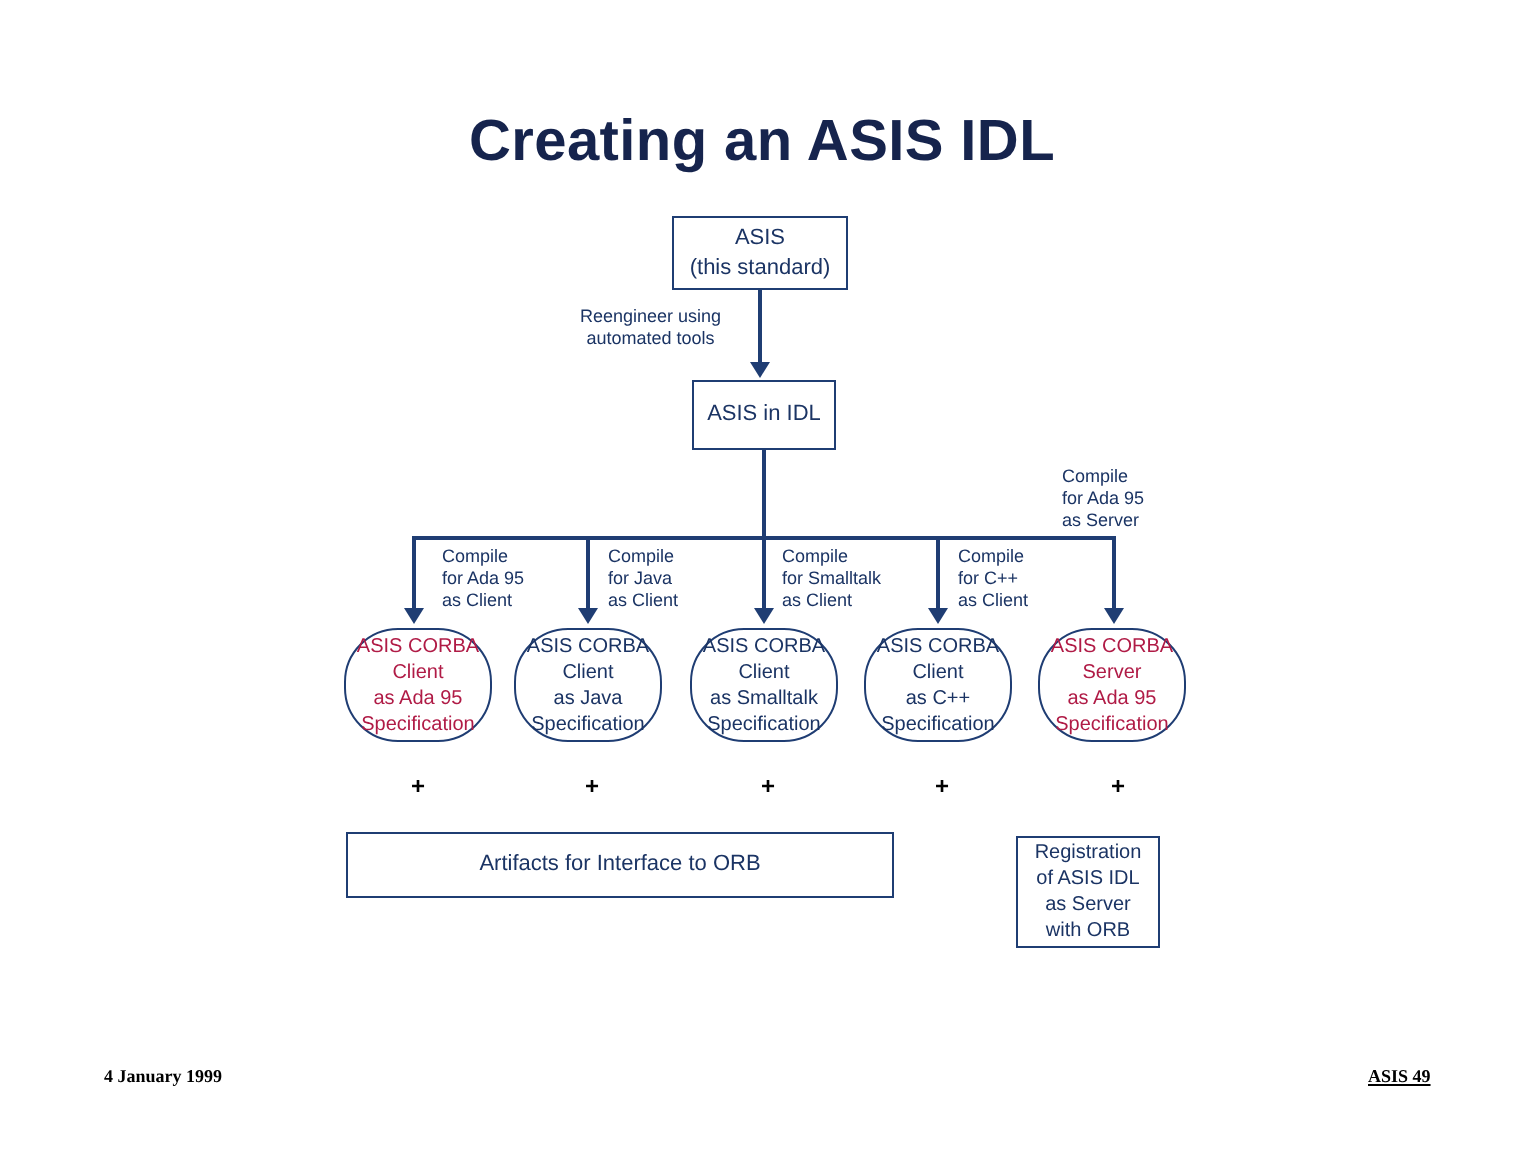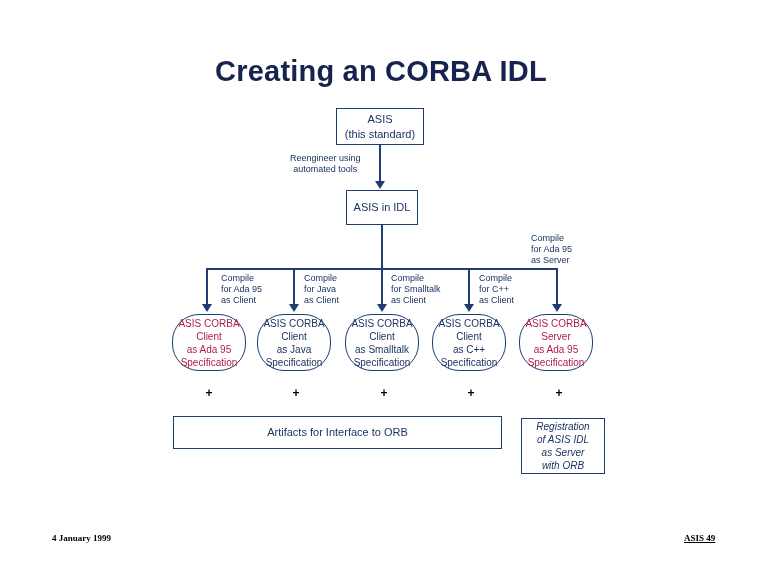--- a/index.html
+++ b/index.html
@@ -47,22 +47,22 @@
     align-items: center;
     justify-content: center;
     padding: 1px 2px;
   }
   .box .ln { display: block; white-space: nowrap; }
   .box.red { color: #b01b46; }
 
   .box-asis      { left: 336px; top: 108px; width: 88px;  height: 37px; font-size: 11px; line-height: 15px; }
   .box-idl       { left: 346px; top: 190px; width: 72px;  height: 35px; font-size: 11px; }
   .leafbox       { top: 314px; width: 74px; height: 57px; border-radius: 27px; }
-  .box-artifacts { left: 173px; top: 416px; width: 329px; height: 33px; font-size: 11px; }
-  .box-reg       { left: 521px; top: 418px; width: 84px;  height: 56px; font-style: italic; }
+  .box-artifacts { left: 173px; top: 416px; width: 274px; height: 33px; font-size: 11px; }
+  .box-reg       { left: 508px; top: 418px; width: 72px;  height: 56px; }
 
   
   .vline {
     position: absolute;
     width: 2px;
     background: #1f3d73;
   }
   .hline {
     position: absolute;
     height: 2px;
@@ -108,21 +108,21 @@
     color: #000000;
   }
   #footer-date { left: 52px; top: 533px; }
   #footer-page { left: 684px; top: 533px; text-decoration: underline; }
 </style>
 </head>
 <body>
 
 <div id="slide">
 
-  <div id="slide-title">Creating an CORBA IDL</div>
+  <div id="slide-title">Creating an ASIS IDL</div>
 
   <div class="box box-asis">
     <span class="ln">ASIS</span>
     <span class="ln">(this standard)</span>
   </div>
 
   <div class="vline" style="left:379px; top:145px; height:37px;"></div>
   <div class="arrowhead" style="left:375px; top:181px;"></div>
 
   <div class="note" style="left:290px; top:153px;text-align:center;">

